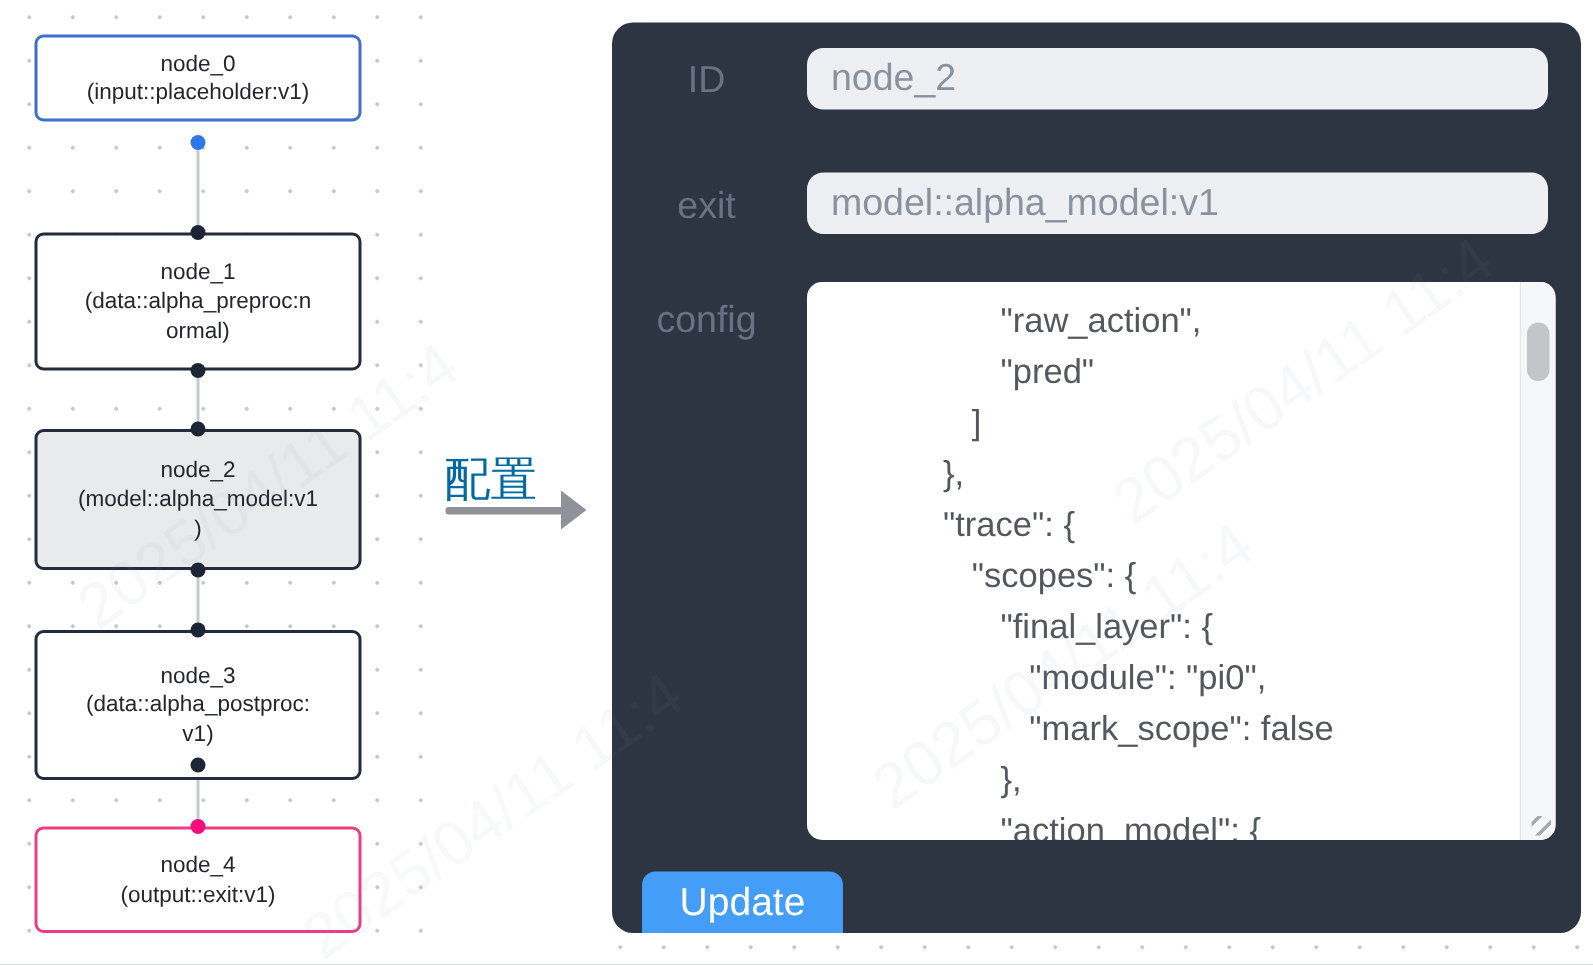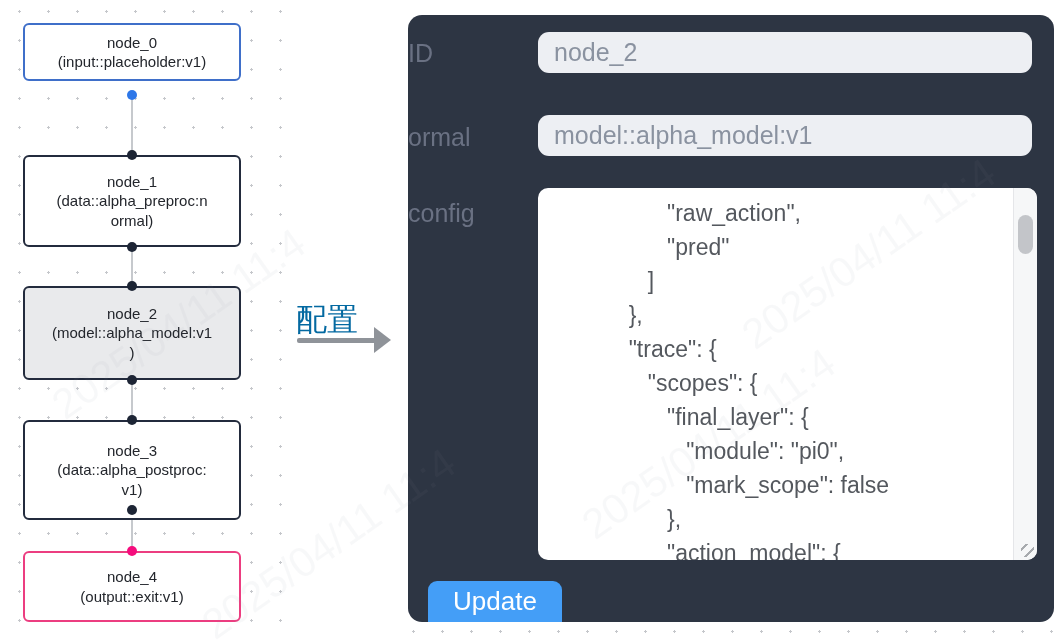--- a/index.html
+++ b/index.html
@@ -36,21 +36,21 @@
   .handle-blue{background:#2d77e8;}
   .handle-pink{background:#f50c7d;}
   
   .transition-label{position:absolute;left:296px;top:299px;font-size:31px;color:#0369a1;z-index:3;}
   .arrow-shaft{position:absolute;left:297px;top:338px;width:79px;height:5px;background:#8f9399;border-radius:2px;z-index:3;}
   .arrow-head{position:absolute;left:374px;top:327px;width:0;height:0;z-index:3;
     border-top:13px solid rgba(0,0,0,0);border-bottom:13px solid rgba(0,0,0,0);border-left:17px solid #8f9399;}
   
   .panel{position:absolute;left:408px;top:15px;width:646px;height:607px;border-radius:14px;
     background:#2d3543;z-index:5;overflow:hidden;}
-  .field-label{position:absolute;left:0;width:102px;text-align:left;font-size:25px;color:#6a7183;}
+  .field-label{position:absolute;left:12px;width:102px;text-align:center;font-size:25px;color:#6a7183;}
   .text-input{
     position:absolute;left:130px;width:494px;height:41px;box-sizing:border-box;
     background:#edeff3;border:none;outline:none;border-radius:11px;
     padding:0 16px;font-size:25px;color:#8a92a0;font-family:inherit;
   }
   .code-wrap{position:absolute;left:130px;top:173px;width:499px;height:372px;
     background:#ffffff;border-radius:10px;}
   .code{
     position:absolute;left:0;top:0;right:0;bottom:0;overflow:hidden;
     padding:8px 36px 0 14px;font-size:23px;line-height:34px;color:#54585e;
@@ -103,21 +103,21 @@
   <div class="handle handle-dark" style="left:127px;top:505px;"></div>
   <div class="handle handle-pink" style="left:127px;top:546px;"></div>
 
   <div class="transition-label">配置</div>
   <div class="arrow-shaft"></div>
   <div class="arrow-head"></div>
 
   <div class="panel">
     <div class="field-label" style="top:24px;">ID</div>
     <input class="text-input" style="top: 17px;" value="node_2">
-    <div class="field-label" style="top:108px;">ormal</div>
+    <div class="field-label" style="top:108px;">exit</div>
     <input class="text-input" style="top: 100px;" value="model::alpha_model:v1">
     <div class="field-label" style="top:184px;">config</div>
 
     <div class="code-wrap">
       <div class="code">                  "raw_action",
                   "pred"
                ]
             },
             "trace": {
                "scopes": {

